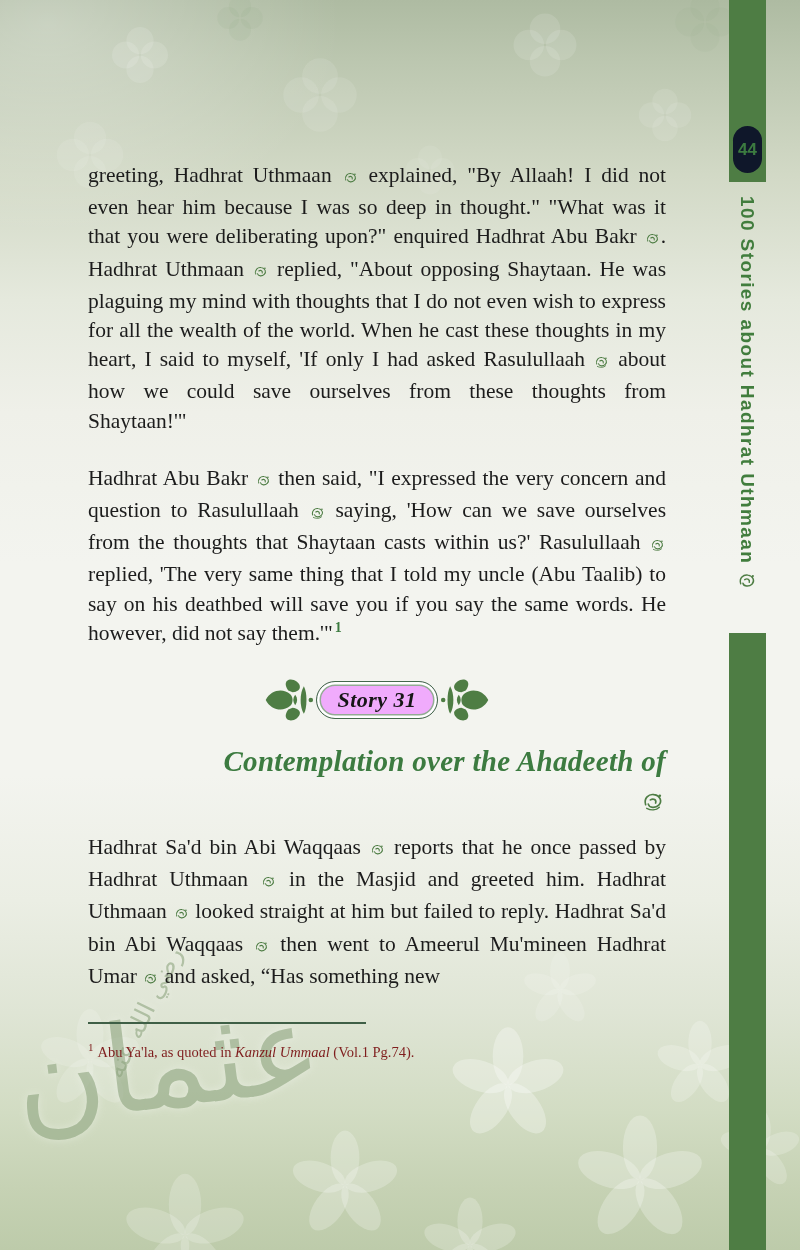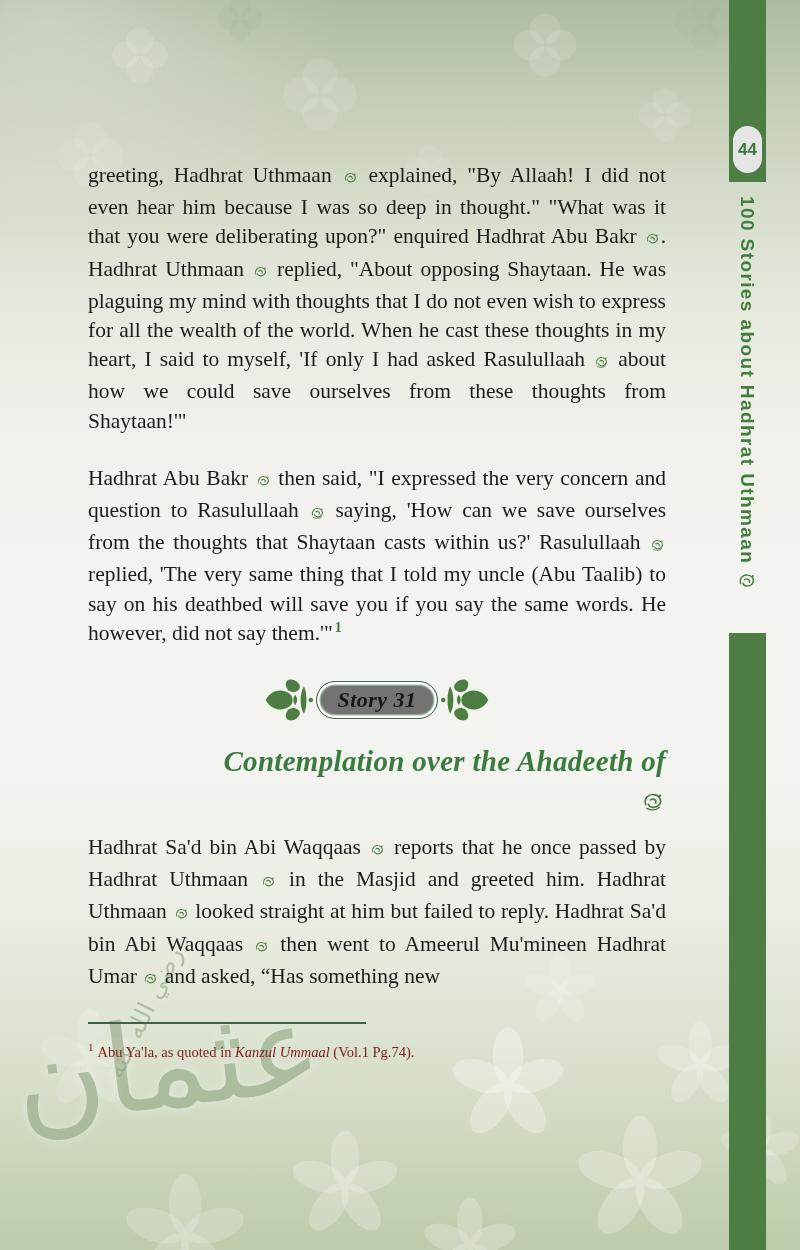--- a/index.html
+++ b/index.html
@@ -40,21 +40,21 @@
   .hon{display:inline-block;vertical-align:-3px;margin:0 1px;color:#4e7d44;}
   .hon svg{width:15px;height:14px;display:inline-block;}
   .hon-lg svg{width:24px;height:21px;}
   .fnref{
     color:#3c7b40;font-weight:bold;font-size:14px;line-height:0;
     vertical-align:super;margin-left:2px;
   }
   
   .story-badge{display:flex;align-items:center;justify-content:center;margin:30px 0 20px;}
   .badge-pill{
-    background:#737373;border:1.5px solid #43684b;border-radius:20px;
+    background:#f0abfc;border:1.5px solid #43684b;border-radius:20px;
     box-shadow:inset 0 0 0 2.5px #ffffff, inset 0 0 0 4px #93ac94;
     padding:5px 20px;font-size:22px;font-weight:bold;font-style:italic;
     color:#161616;letter-spacing:.5px;white-space:nowrap;
   }
   .fleur{width:52px;height:44px;color:#4e7d44;flex:0 0 auto;}
   .fleur.right{transform:scaleX(-1);}
   
   .heading{
     margin:0 0 12px;text-align:right;color:#3c7b40;
     font-size:29px;line-height:38px;font-weight:bold;font-style:italic;
@@ -62,21 +62,21 @@
   }
   
   .footnote-rule{width:278px;height:2px;background:#3f5f46;margin:22px 0 14px;border:0;}
   .footnote{font-size:14.5px;line-height:19px;color:#7f1d1d;}
   .footnote sup{font-size:11px;margin-right:4px;}
   
   .bar-top{position:absolute;left:729px;top:0;width:37px;height:182px;background:#4e7d44;}
   .bar-bottom{position:absolute;left:729px;top:633px;width:37px;height:617px;background:#4e7d44;}
   .page-pill{
     position:absolute;left:733px;top:126px;width:29px;height:47px;
-    background:#e5e5e5;border-radius:15px;display:flex;align-items:center;justify-content:center;
+    background:#0f172a;border-radius:15px;display:flex;align-items:center;justify-content:center;
     font-family:"Liberation Sans",sans-serif;font-weight:bold;font-size:17px;color:#3c7b40;text-align:center;
   }
   .sidebar-title{
     position:absolute;left:727px;top:196px;width:41px;
     writing-mode:vertical-rl;text-orientation:mixed;line-height:41px;
     font-family:"Liberation Sans",sans-serif;font-weight:bold;font-size:19px;
     letter-spacing:1.4px;color:#417d3d;white-space:nowrap;
   }
   .sidebar-hon{display:inline-block;margin-inline-start:8px;color:#4e7d44;}
   .sidebar-hon svg{width:20px;height:18px;}

